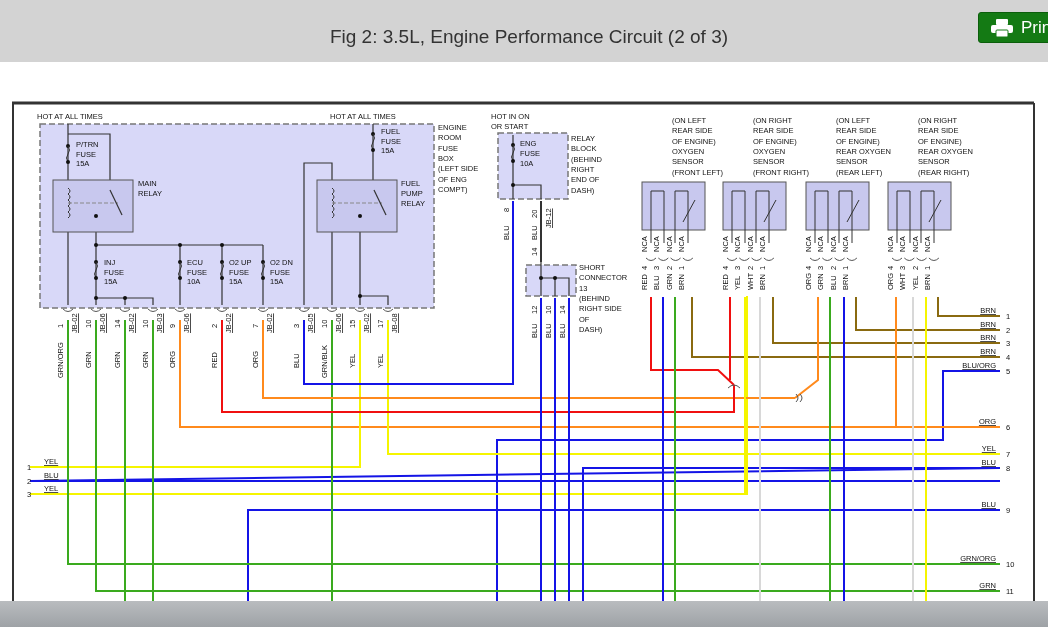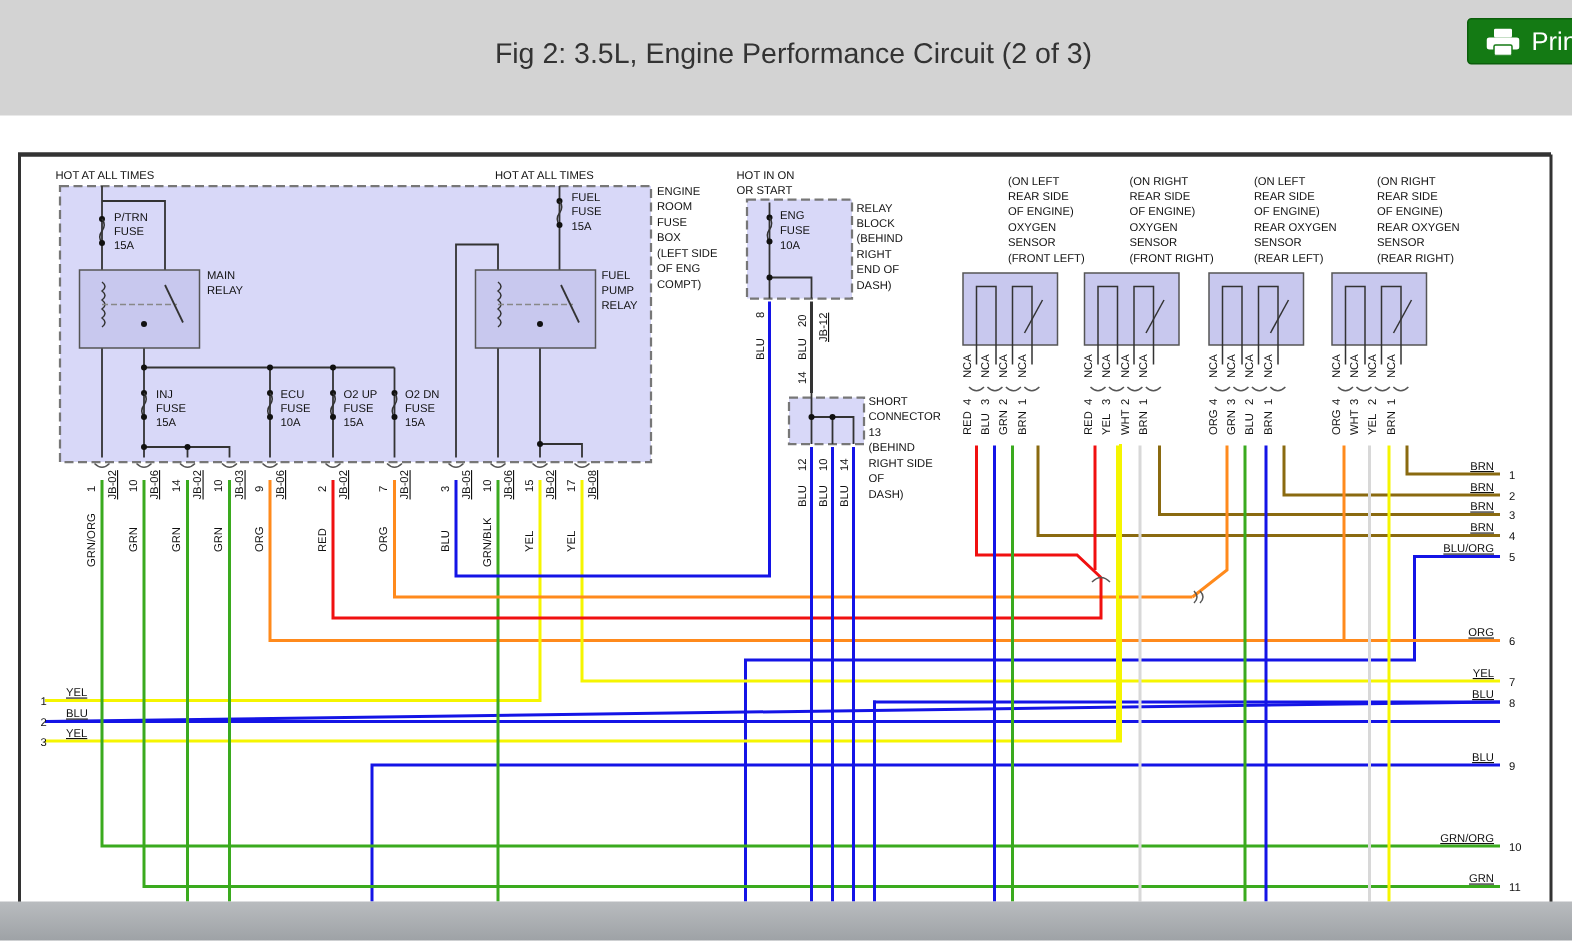--- a/index.html
+++ b/index.html
@@ -1,16 +1,16 @@
 <!DOCTYPE html>
 <html><head>
 <meta charset="utf-8">
 <style>
   html, body { margin:0; padding:0; width:1048px; height:627px; overflow:hidden; background:#fff; font-family:"Liberation Sans", sans-serif; }
-  #header { position:absolute; left:0; top:0; width:1048px; height:77px; background:#d3d3d3; }
+  #header { position:absolute; left:0; top:0; width:1048px; height:62px; background:#d3d3d3; }
   #page-title { position:absolute; left:0; width:1058px; top:26px; text-align:center; font-size:19px; color:#333; font-family:"Liberation Sans", sans-serif; }
   #print-btn { position:absolute; left:978px; top:12px; width:80px; height:29px; background:#147a14; border:1px solid #0b5e0b; border-radius:3px; color:#fff; display:flex; align-items:center; cursor:pointer; }
   #print-btn .ico { margin-left:12px; width:22px; height:18px; }
   #print-btn .lbl { margin-left:8px; font-size:17px; }
   #diagram { position:absolute; left:0; top:97px; }
   #footer-bar { position:absolute; left:0; top:601px; width:1048px; height:26px; background:linear-gradient(#b9bcbf,#9ea2a6); }
   svg text { font-family:"Liberation Sans", sans-serif; }
 </style>
 </head>
 <body>

